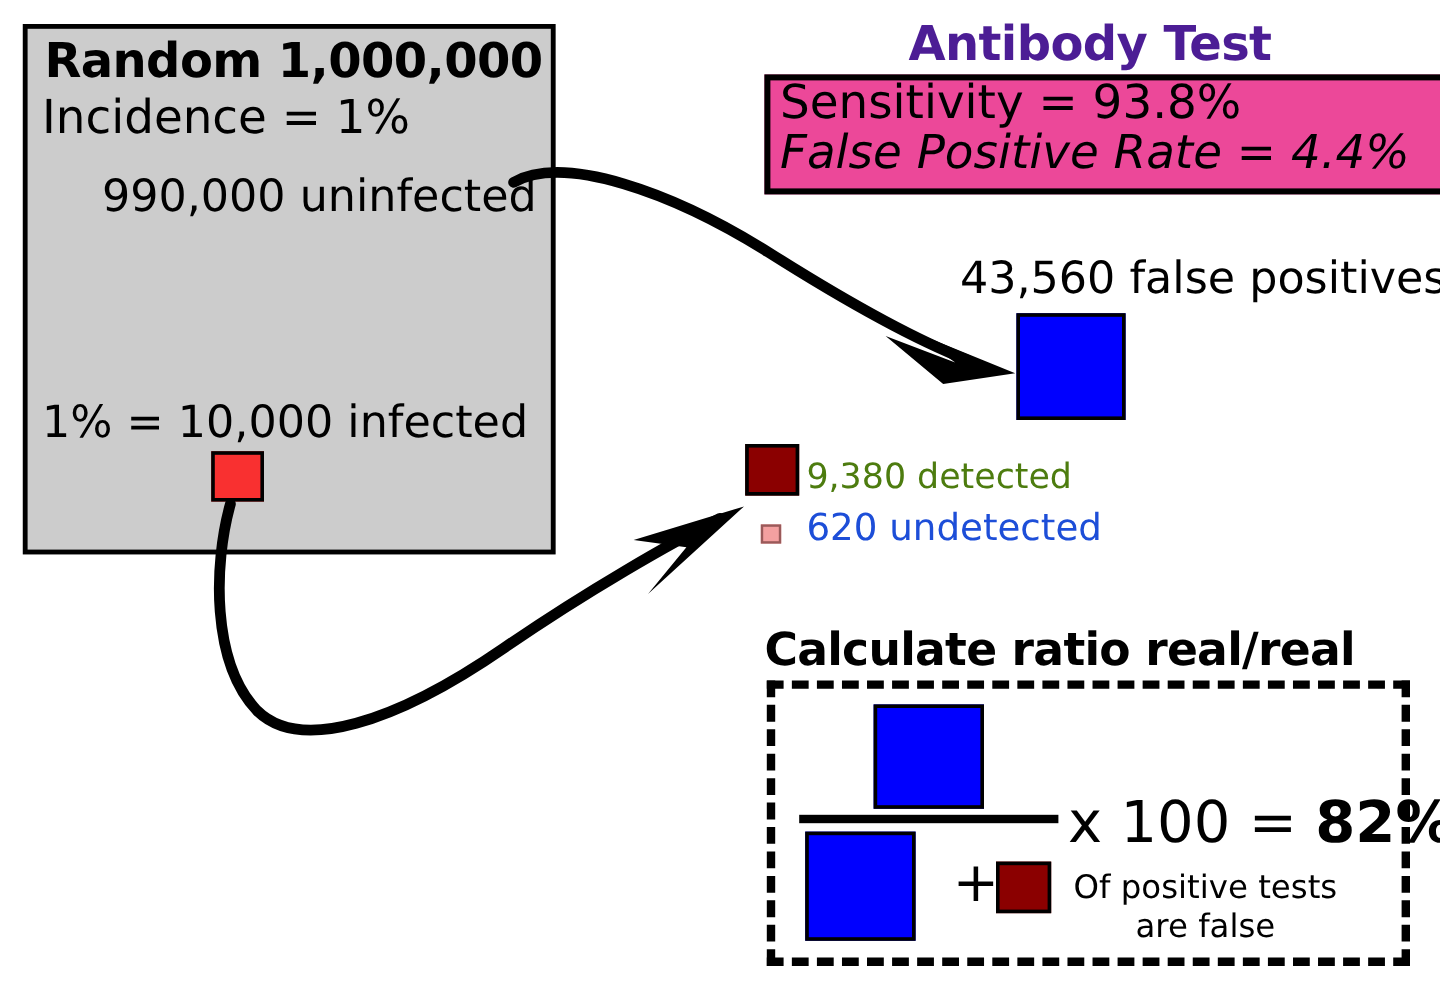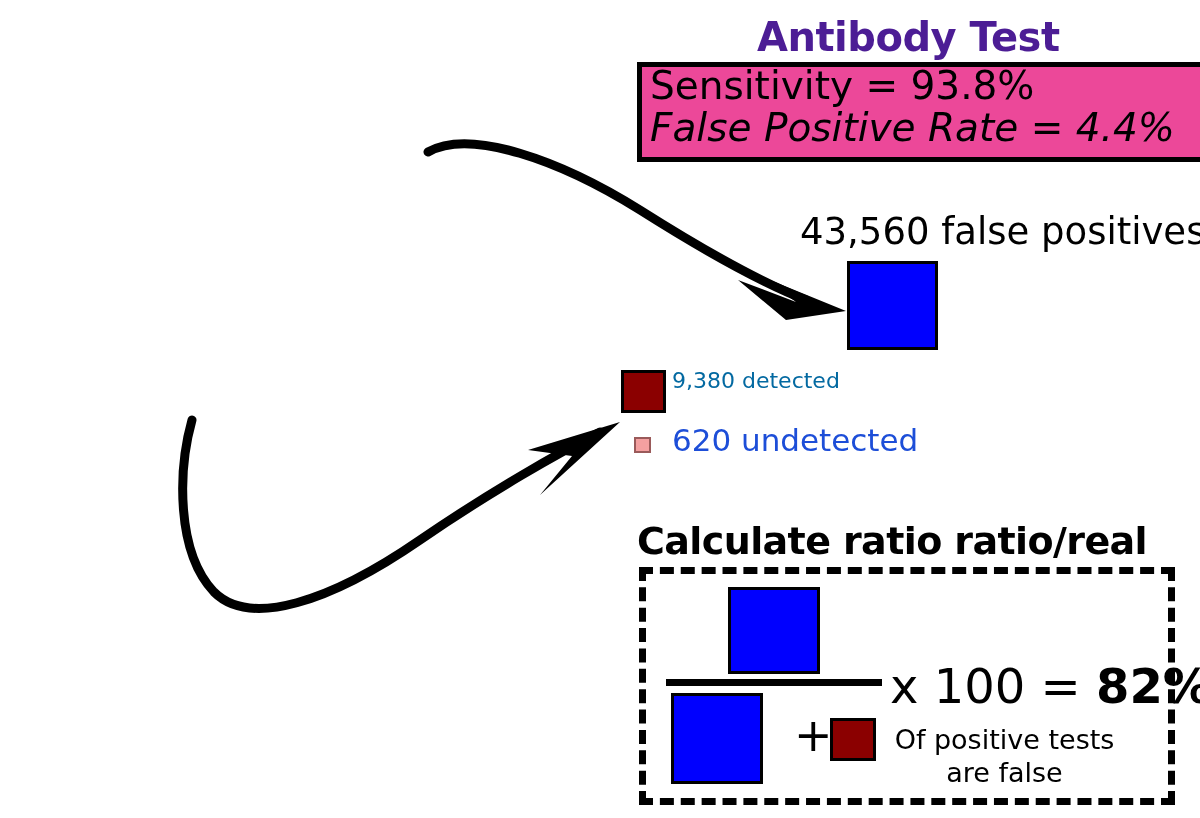--- a/index.html
+++ b/index.html
@@ -141,23 +141,23 @@
     top: 370px;
     width: 45px;
     height: 43px;
     background: #8b0000;
     border: 3px solid #000;
     box-sizing: border-box;
   }
   #detected-label {
     position: absolute;
     left: 672px;
-    top: 368px;
-    font-size: 22px;
-    color: #0369a1;
+    top: 380px;
+    font-size: 29px;
+    color: #4d7c0f;
     white-space: nowrap;
   }
   #undetected-swatch {
     position: absolute;
     left: 634px;
     top: 437px;
     width: 17px;
     height: 16px;
     background: #f4a0a0;
     border: 2px solid #9a5a5a;
@@ -269,36 +269,43 @@
     width: 1200px;
     height: 818px;
     pointer-events: none;
   }
 </style>
 </head>
 <body>
 
 <div id="canvas">
 
+  <div id="population-box">
+    <div id="population-title">Random 1,000,000</div>
+    <div id="population-incidence">Incidence = 1%</div>
+    <div id="population-uninfected">990,000 uninfected</div>
+    <div id="population-infected">1% = 10,000 infected</div>
+    <div id="infected-swatch"></div>
+  </div>
 
   <div id="antibody-title">Antibody Test</div>
   <div id="antibody-box">
     <div id="antibody-sensitivity">Sensitivity = 93.8%</div>
     <div id="antibody-fpr">False Positive Rate = 4.4%</div>
   </div>
 
   <div id="false-positives-label">43,560 false positives</div>
   <div id="false-positives-swatch"></div>
 
   <div id="detected-swatch"></div>
   <div id="detected-label">9,380 detected</div>
   <div id="undetected-swatch"></div>
   <div id="undetected-label">620 undetected</div>
 
-  <div id="calc-title">Calculate ratio ratio/real</div>
+  <div id="calc-title">Calculate ratio real/real</div>
   <div id="calc-box"></div>
 
   <div id="numerator-swatch"></div>
   <div id="fraction-bar"></div>
   <div id="denominator-swatch"></div>
   <div id="plus-sign">+</div>
   <div id="denominator-red-swatch"></div>
 
   <div id="calc-equation"><span>x 100 = </span><span class="bold">82%</span></div>
 

